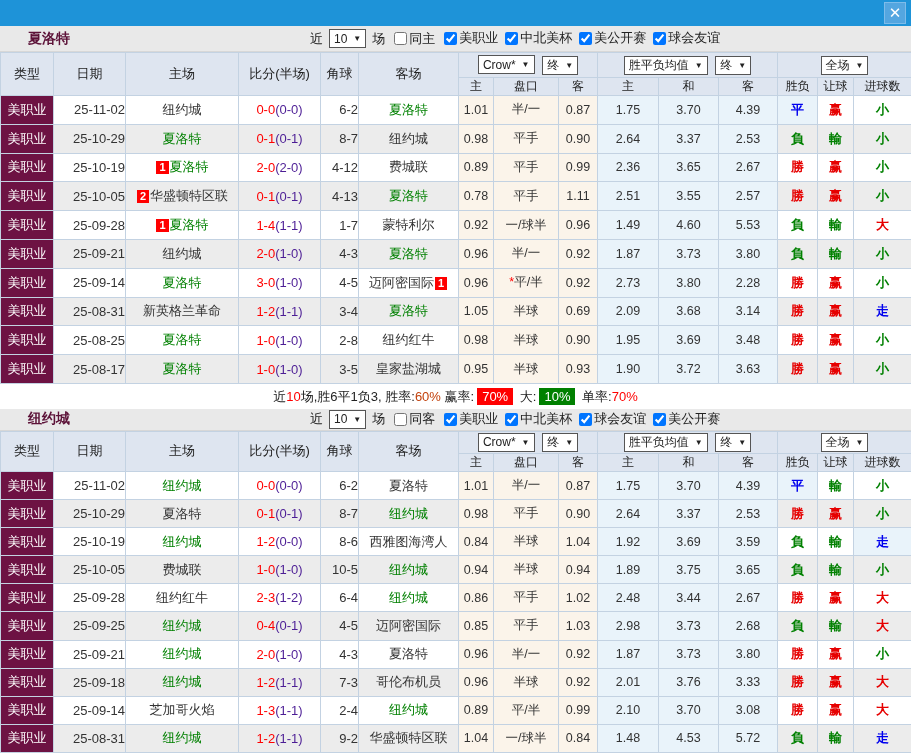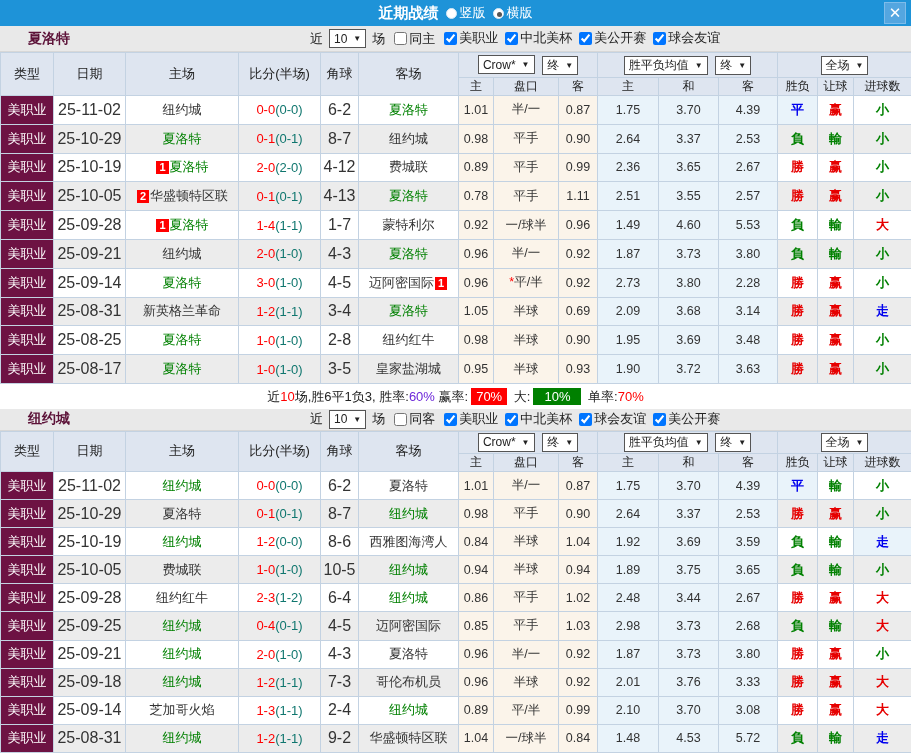--- a/index.html
+++ b/index.html
@@ -31,57 +31,46 @@
   thead th { background:#dee5f0; font-weight:normal; font-size:13px; color:#222; }
   .s1 thead tr.hr1 { height:25px; } .s1 thead tr.hr2 { height:18px; }
   .s2 thead tr.hr1 { height:22px; } .s2 thead tr.hr2 { height:16px; }
   .s1 tbody tr { height:28.8px; } .s2 tbody tr { height:28.1px; }
   .grp { vertical-align:middle; }
   .grp .sel-box { margin:0 2px; }
   thead tr.hr2 th { font-size:12px; }
 
   td { font-size:13px; color:#333; }
   td.type { background:#6d1243; color:#fff; font-size:13px; }
-  td.date, td.corner { font-size:16px; color:#333; }
+  td.date, td.corner { font-size:13px; color:#333;text-align:right; }
   tbody tr:nth-child(even) td.date, tbody tr:nth-child(even) td.team,
   tbody tr:nth-child(even) td.score, tbody tr:nth-child(even) td.corner,
   tbody tr:nth-child(even) td.res { background:#ececec; }
   td.cream { background:#fbf4ea; font-size:12.5px; }
   td.blue { background:#e9f3fa; font-size:12.5px; }
   .tgreen { color:#008000; }
   .score-main { color:#f00; }
-  .score-half { color:#0f766e; }
+  .score-half { color:#4c1d95; }
   .badge { display:inline-block; background:#f00; color:#fff; font-size:11px; line-height:13px; padding:0 3px; margin:0 1px; font-weight:bold; }
   .star { color:#f00; }
   td.res { font-size:13px; font-weight:bold; }
   td.res.red { color:#e60000; } td.res.green { color:#008000; } td.res.blue { color:#0000ee; }
 
   
   .summary { height:25px; line-height:25px; text-align:center; font-size:13px; background:#fff; }
-  .seg-black { color:#222; } .seg-red { color:#f00; } .seg-blue { color:#6d28d9; }
+  .seg-black { color:#222; } .seg-red { color:#f00; } .seg-blue { color:#c2410c; }
   .seg-red-block { background:#f00; color:#fff; padding:1px 5px; margin:0 3px; }
-  .seg-green-block { background:#008000; color:#fff; padding:1px 11px; margin:0 3px; }
+  .seg-green-block { background:#008000; color:#fff; padding:1px 5px; margin:0 3px; }
 </style>
 </head>
 <body>
 
 <div class="app">
 
   <div class="titlebar">
-    <div class="tgroup">
-      <span class="title">近期战绩</span>
-      <span class="radio-opt">
-        <span class="radio"></span>
-        <span>竖版</span>
-      </span>
-      <span class="radio-opt">
-        <span class="radio sel"></span>
-        <span>横版</span>
-      </span>
-    </div>
     <div class="close-btn">✕</div>
   </div>
 
   <div class="filterbar">
     <span class="teamname">夏洛特</span>
     <div class="filters">
       <span>近</span>
       <span class="sel-box">
           <span>10</span>
           <span class="arr">▼</span>

